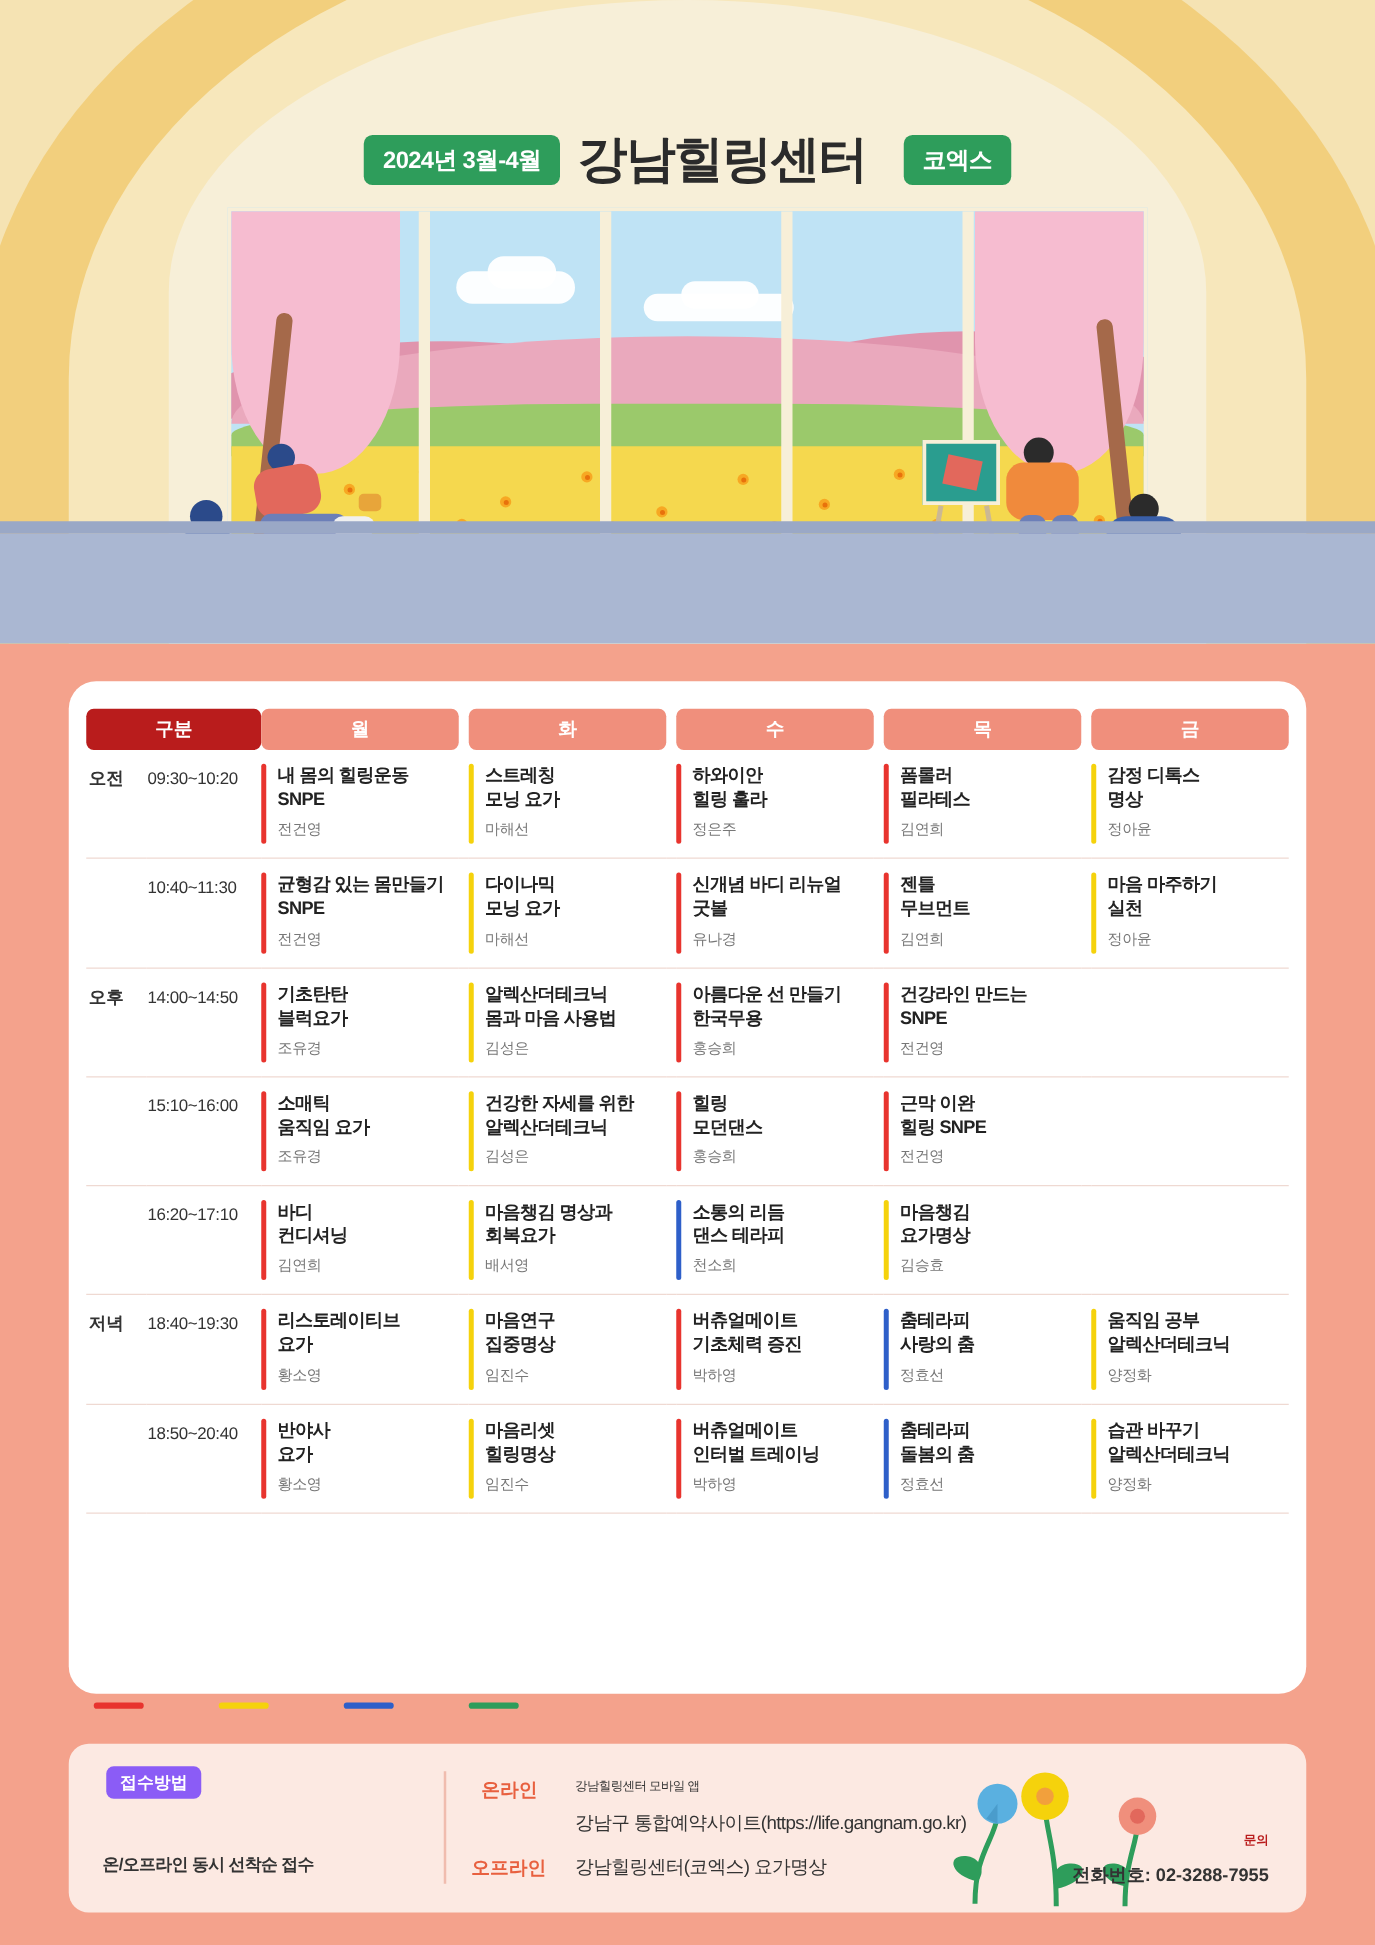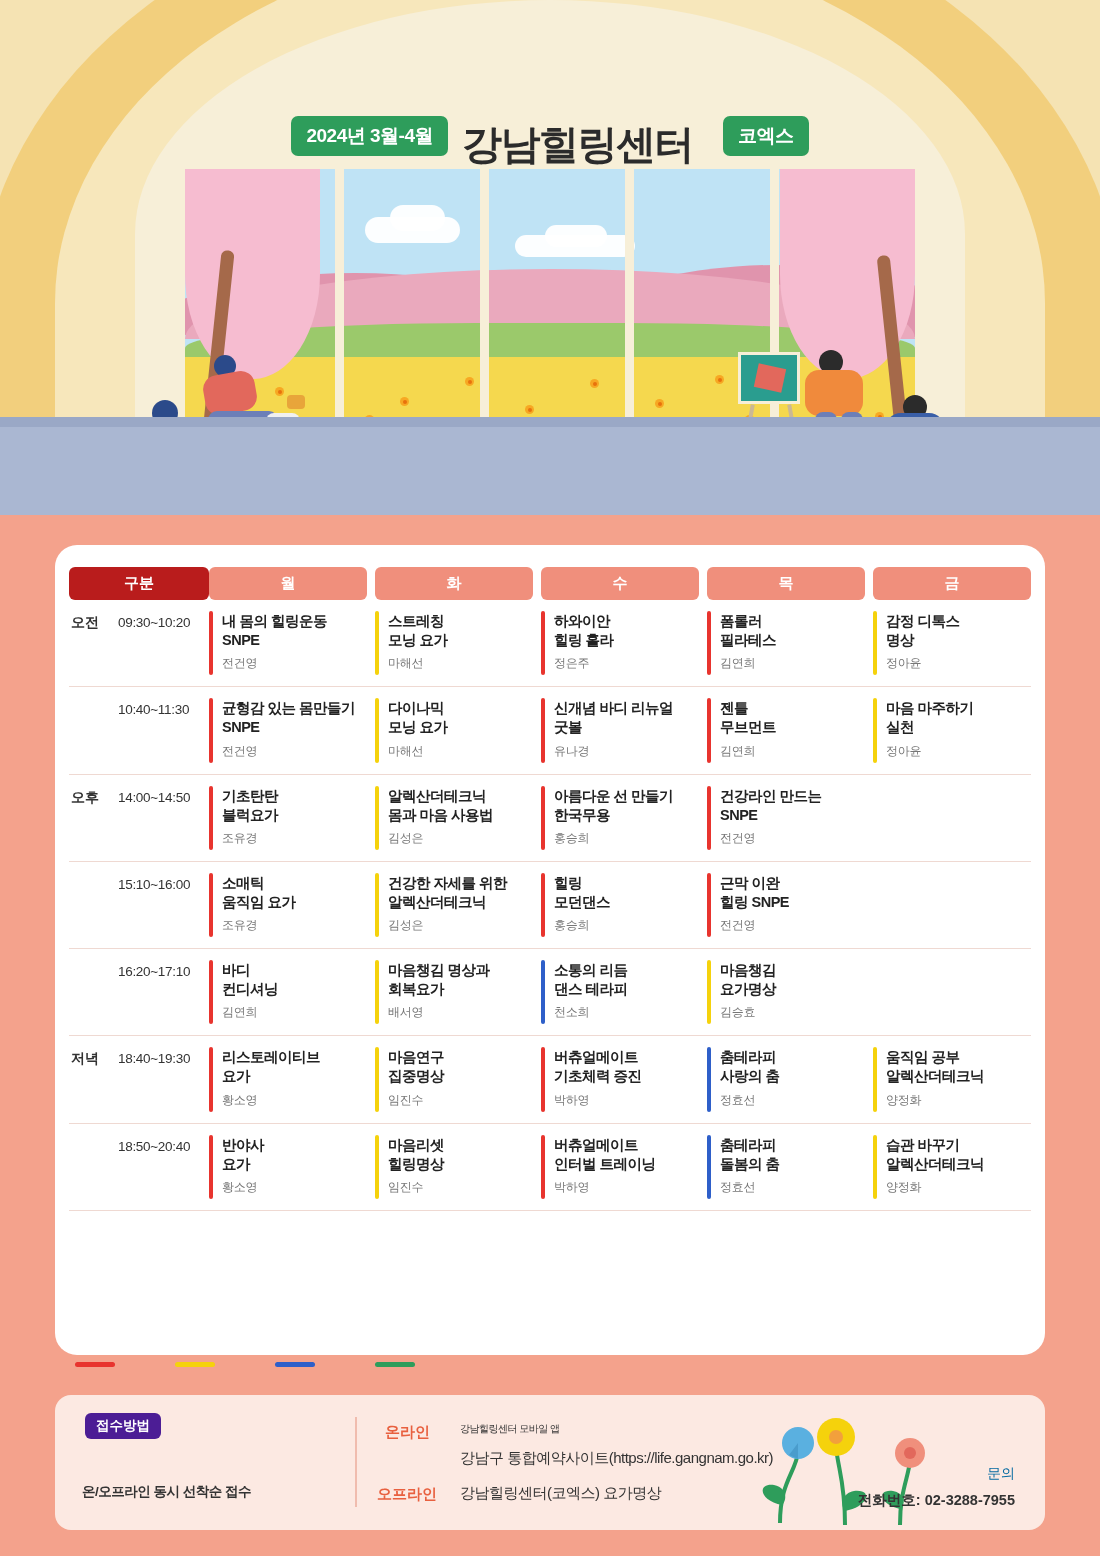--- a/index.html
+++ b/index.html
@@ -111,21 +111,21 @@
   .title-row {
     position:absolute; left:0; top:100px; width:1100px;
     display:flex; align-items:center; justify-content:center; gap:14px;
     z-index: 5;
   }
   .date-badge {
     background:#2e9d5b; color:#fff; font-size:19px; font-weight:bold;
     padding:7px 15px; border-radius:7px; letter-spacing:-0.5px;
   }
   .main-title {
-    font-size:40px; font-weight:bold; color:#2b2b2b; letter-spacing:-1.5px;margin-top:17px;
+    font-size:40px; font-weight:bold; color:#2b2b2b; letter-spacing:-1.5px;
   }
   .loc-badge {
     background:#2e9d5b; color:#fff; font-size:19px; font-weight:bold;
     padding:7px 15px; border-radius:7px; letter-spacing:-0.5px;margin-left:16px;
   }
 
   
   .card {
     position:absolute; left:55px; top:545px; width:990px; height:810px;
     background:#ffffff; border-radius:22px;
@@ -174,21 +174,21 @@
     position:absolute; top:0; width:40px; height:5px; border-radius:3px;
   }
 
   
   .footer {
     position:absolute; left:55px; top:1395px; width:990px; height:135px;
     background:#fce9e2; border-radius:16px;
   }
   .recv-badge {
     position:absolute; left:30px; top:18px;
-    background:#4c1d95; color:#fff; font-size:13.5px; font-weight:bold;
+    background:#8b5cf6; color:#fff; font-size:13.5px; font-weight:bold;
     padding:4px 11px; border-radius:6px;
   }
   .recv-date {
     position:absolute; left:25px; top:45px;
     font-size:28px; font-weight:bold; color:#e8603f; letter-spacing:-1px;
   }
   .recv-date .small { font-size:20px; color:#e8603f; }
   .recv-sub {
     position:absolute; left:27px; top:88px; font-size:13.5px; font-weight:bold; color:#333;
     letter-spacing:-0.5px;
@@ -199,21 +199,21 @@
   .online-label {
     position:absolute; left:330px; top:28px; font-size:15px; font-weight:bold; color:#e8603f;
   }
   .offline-label {
     position:absolute; left:322px; top:90px; font-size:15px; font-weight:bold; color:#e8603f;
   }
   .online-t1 { position:absolute; left:405px; top:27px; font-size:10px; color:#333; letter-spacing:-0.5px;}
   .online-t2 { position:absolute; left:405px; top:54px; font-size:15px; color:#333; letter-spacing:-0.5px;}
   .offline-t1 { position:absolute; left:405px; top:89px; font-size:15px; color:#333; letter-spacing:-0.5px;}
   .inquiry-label {
-    position:absolute; right:30px; top:70px; font-size:14px; font-weight:normal; color:#0369a1;
+    position:absolute; right:30px; top:70px; font-size:10px; font-weight:bold; color:#b91c1c;
   }
   .phone {
     position:absolute; right:30px; top:96px; font-size:14.5px; font-weight:bold; color:#333;
   }
   .flowers { position:absolute; right:95px; top:18px; width:200px; height:115px; }
 </style>
 </head>
 <body>
 
 <div class="hero">

